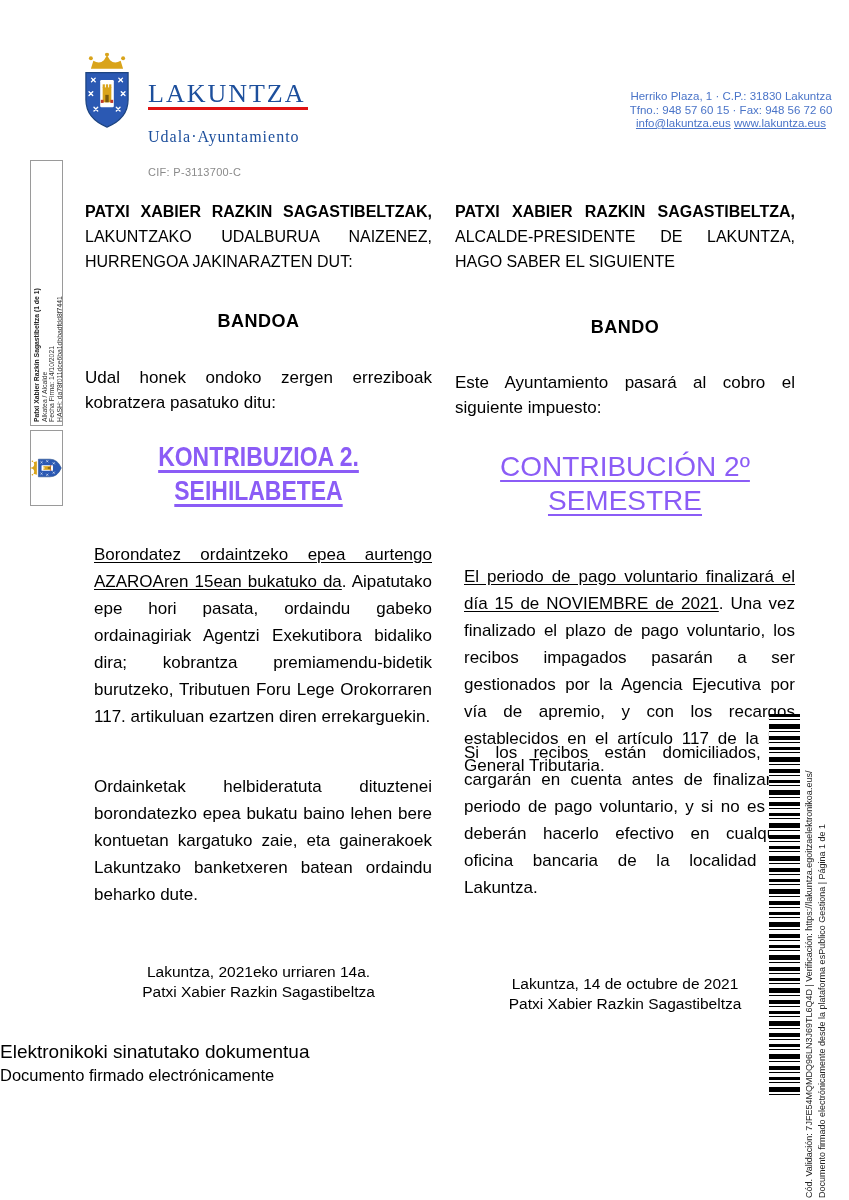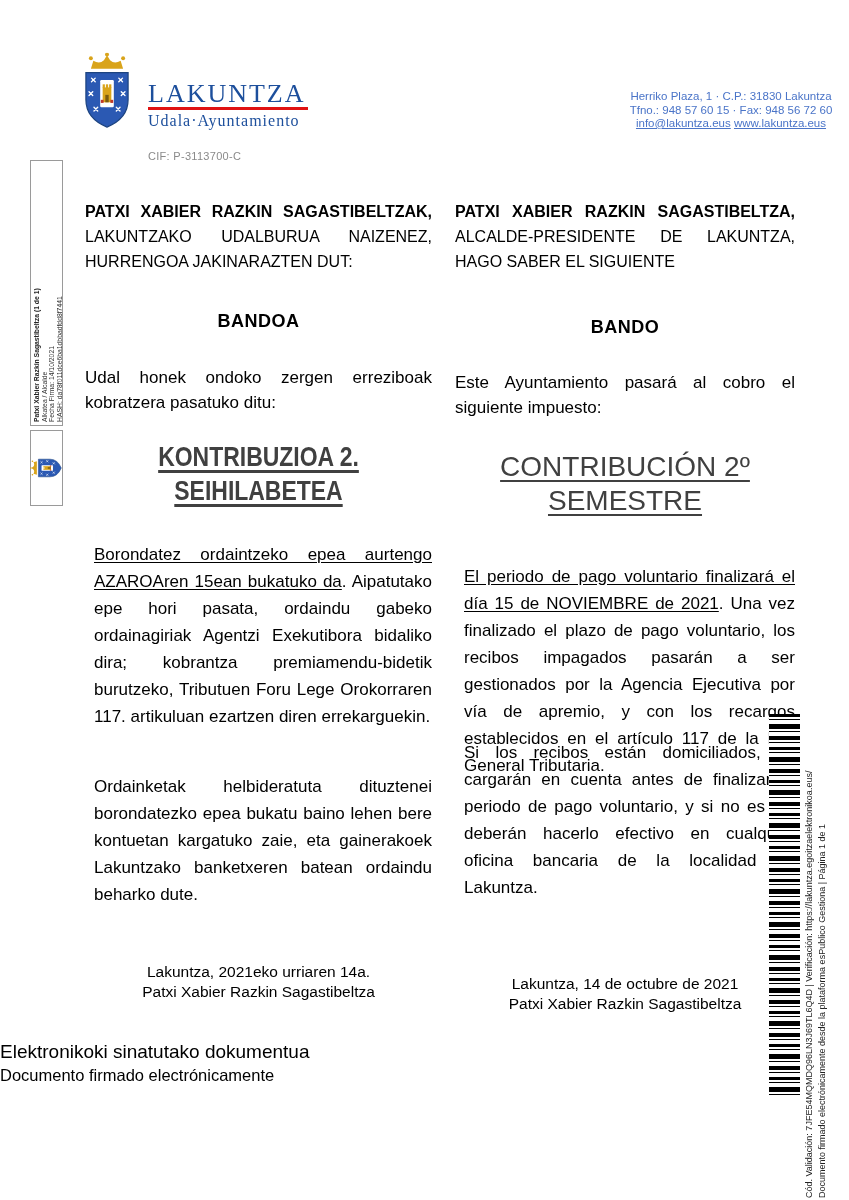--- a/index.html
+++ b/index.html
@@ -6,21 +6,21 @@
   .page{position:relative;width:849px;height:1200px;background:#fff;
         font-family:"Liberation Sans",sans-serif;color:#000;overflow:hidden;}
 
   
   .crest{position:absolute;left:76px;top:50px;width:62px;height:86px;}
   .brand{position:absolute;left:148px;top:82px;width:240px;}
   .brand-name{font-family:"Liberation Serif",serif;font-size:26px;letter-spacing:2px;
               color:#1d4f9c;line-height:24px;}
   .brand-rule{height:3px;background:#e01212;width:160px;margin-top:1px;}
   .brand-sub{font-family:"Liberation Serif",serif;font-size:16px;letter-spacing:1px;
-             color:#1d4f9c;margin-top:2px;}
+             color:#1d4f9c;margin-top:18px;}
   .brand-cif{font-size:11px;color:#8a8a8a;margin-top:20px;letter-spacing:.3px;}
 
   .contact{position:absolute;left:588px;top:90px;width:214px;text-align:center;
            color:#4a74c8;font-size:11.5px;line-height:13.5px;margin-left:36px;}
   .contact .link{text-decoration:underline;cursor:pointer;}
 
   
   .vbox1{position:absolute;left:30px;top:160px;width:33px;height:266px;
          border:1px solid #9a9a9a;box-sizing:border-box;}
   .vbox1 .vtext{position:absolute;right:2px;bottom:3px;top:3px;left:2px;
@@ -35,21 +35,21 @@
 
   
   .col{position:absolute;top:0;height:1200px;}
   .col-basque{left:85px;width:347px;}
   .col-spanish{left:455px;width:340px;}
   .block{position:absolute;left:0;right:0;}
   .intro{font-size:16px;line-height:25px;text-align:justify;font-weight:normal;}
   .intro b{font-weight:bold;}
   .bando{font-size:18px;font-weight:bold;text-align:center;letter-spacing:.5px;}
   .announce{font-size:17px;line-height:25px;text-align:justify;}
-  .taxtitle{color:#404040;text-align:center;font-size:28px;line-height:34px;}
+  .taxtitle{color:#8b5cf6;text-align:center;font-size:28px;line-height:34px;}
   .taxtitle .tt{text-decoration:underline;text-underline-offset:4px;}
   .squeeze{width:423px;margin-left:-38px;transform:scaleX(.82);}
   .squeeze .tt{font-weight:bold;text-decoration-thickness:3px;}
   .plain .tt{font-weight:normal;text-decoration-thickness:2px;}
   .bodypara{font-size:17px;line-height:27px;text-align:justify;margin-left:9px;}
   .u{text-decoration:underline;text-underline-offset:2px;}
   .dateblock{text-align:center;font-size:15.5px;line-height:20px;}
 
   
   .footer{position:absolute;left:0;right:0;top:1040px;text-align:left;}

